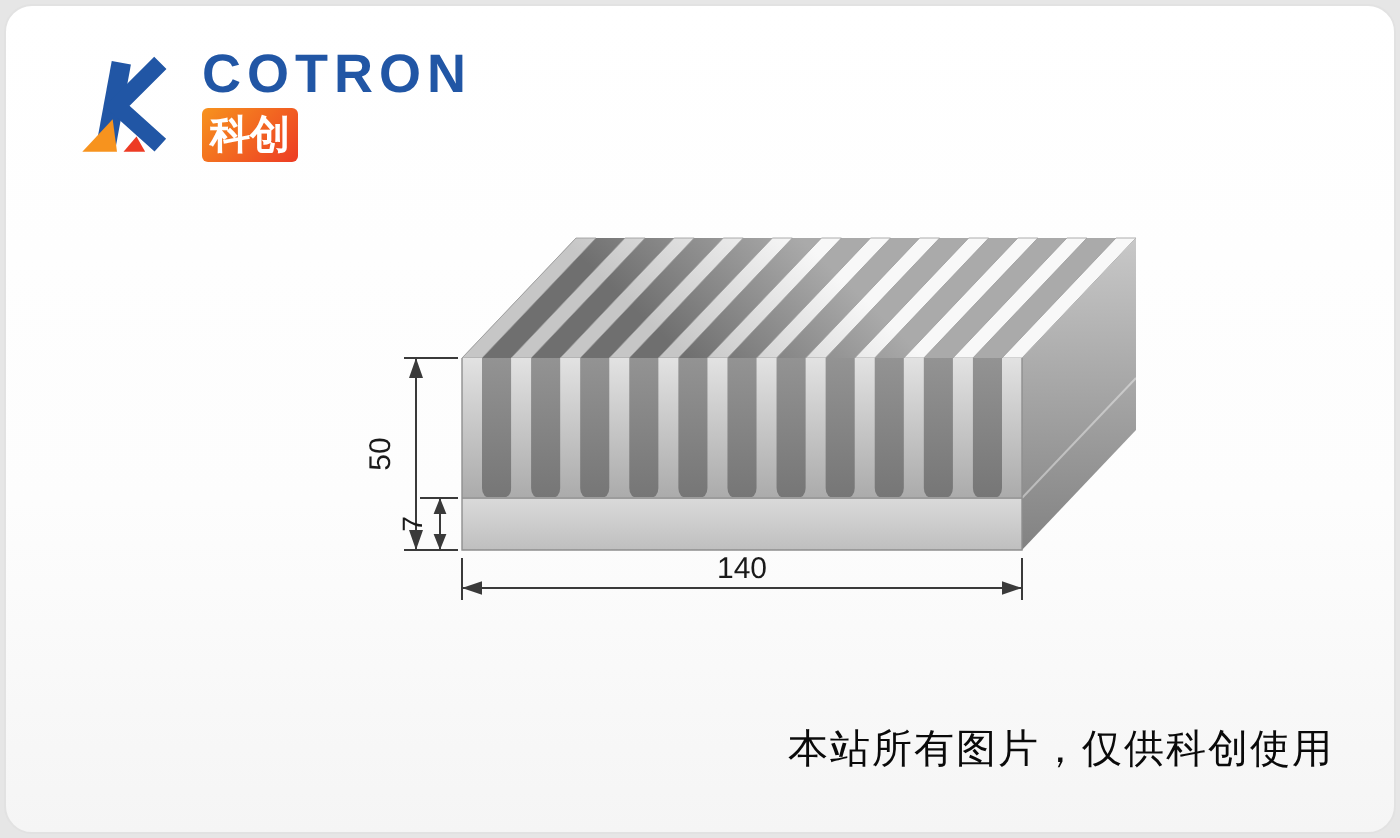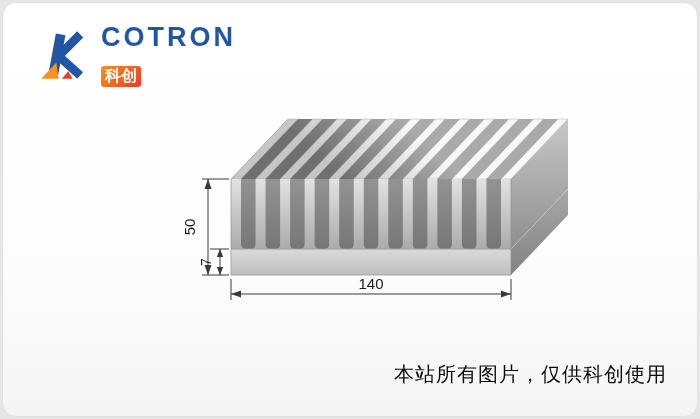--- a/index.html
+++ b/index.html
@@ -4,21 +4,21 @@
 <style>
   html,body{margin:0;padding:0;width:700px;height:419px;overflow:hidden;
     font-family:"Liberation Sans",sans-serif;background:#e6e6e6;}
   .card{position:absolute;inset:2px;border-radius:14px;
     background:linear-gradient(180deg,#ffffff 0%,#fdfdfd 60%,#f5f5f5 100%);
     border:1px solid #e2e2e2;overflow:hidden;}
   
   .logo{position:absolute;left:36px;top:20px;display:flex;align-items:center;gap:10px;}
   .logo-text{display:flex;flex-direction:column;}
   .brand{font-size:27px;font-weight:bold;letter-spacing:3px;color:#2156a5;line-height:1.05;}
-  .subtitle{display:flex;align-items:center;margin-top:15px;font-weight:bold;font-size:16px;}
+  .subtitle{display:flex;align-items:center;margin-top:3px;font-weight:bold;font-size:20px;}
   .cn-chip{background:linear-gradient(135deg,#f7931e,#ed3b24);color:#fff;
     padding:0 4px;border-radius:3px;margin-right:2px;}
   .cn-rest{color:#2156a5;letter-spacing:2px;}
   
   .drawing{position:absolute;left:0;top:0;width:700px;height:419px;}
   
   .watermark{position:absolute;left:112px;top:194px;font-size:25px;letter-spacing:2px;
     color:#c3c3c3;opacity:.9;text-shadow:1px 1px 0 #ffffff;white-space:nowrap;
     pointer-events:none;}
   

